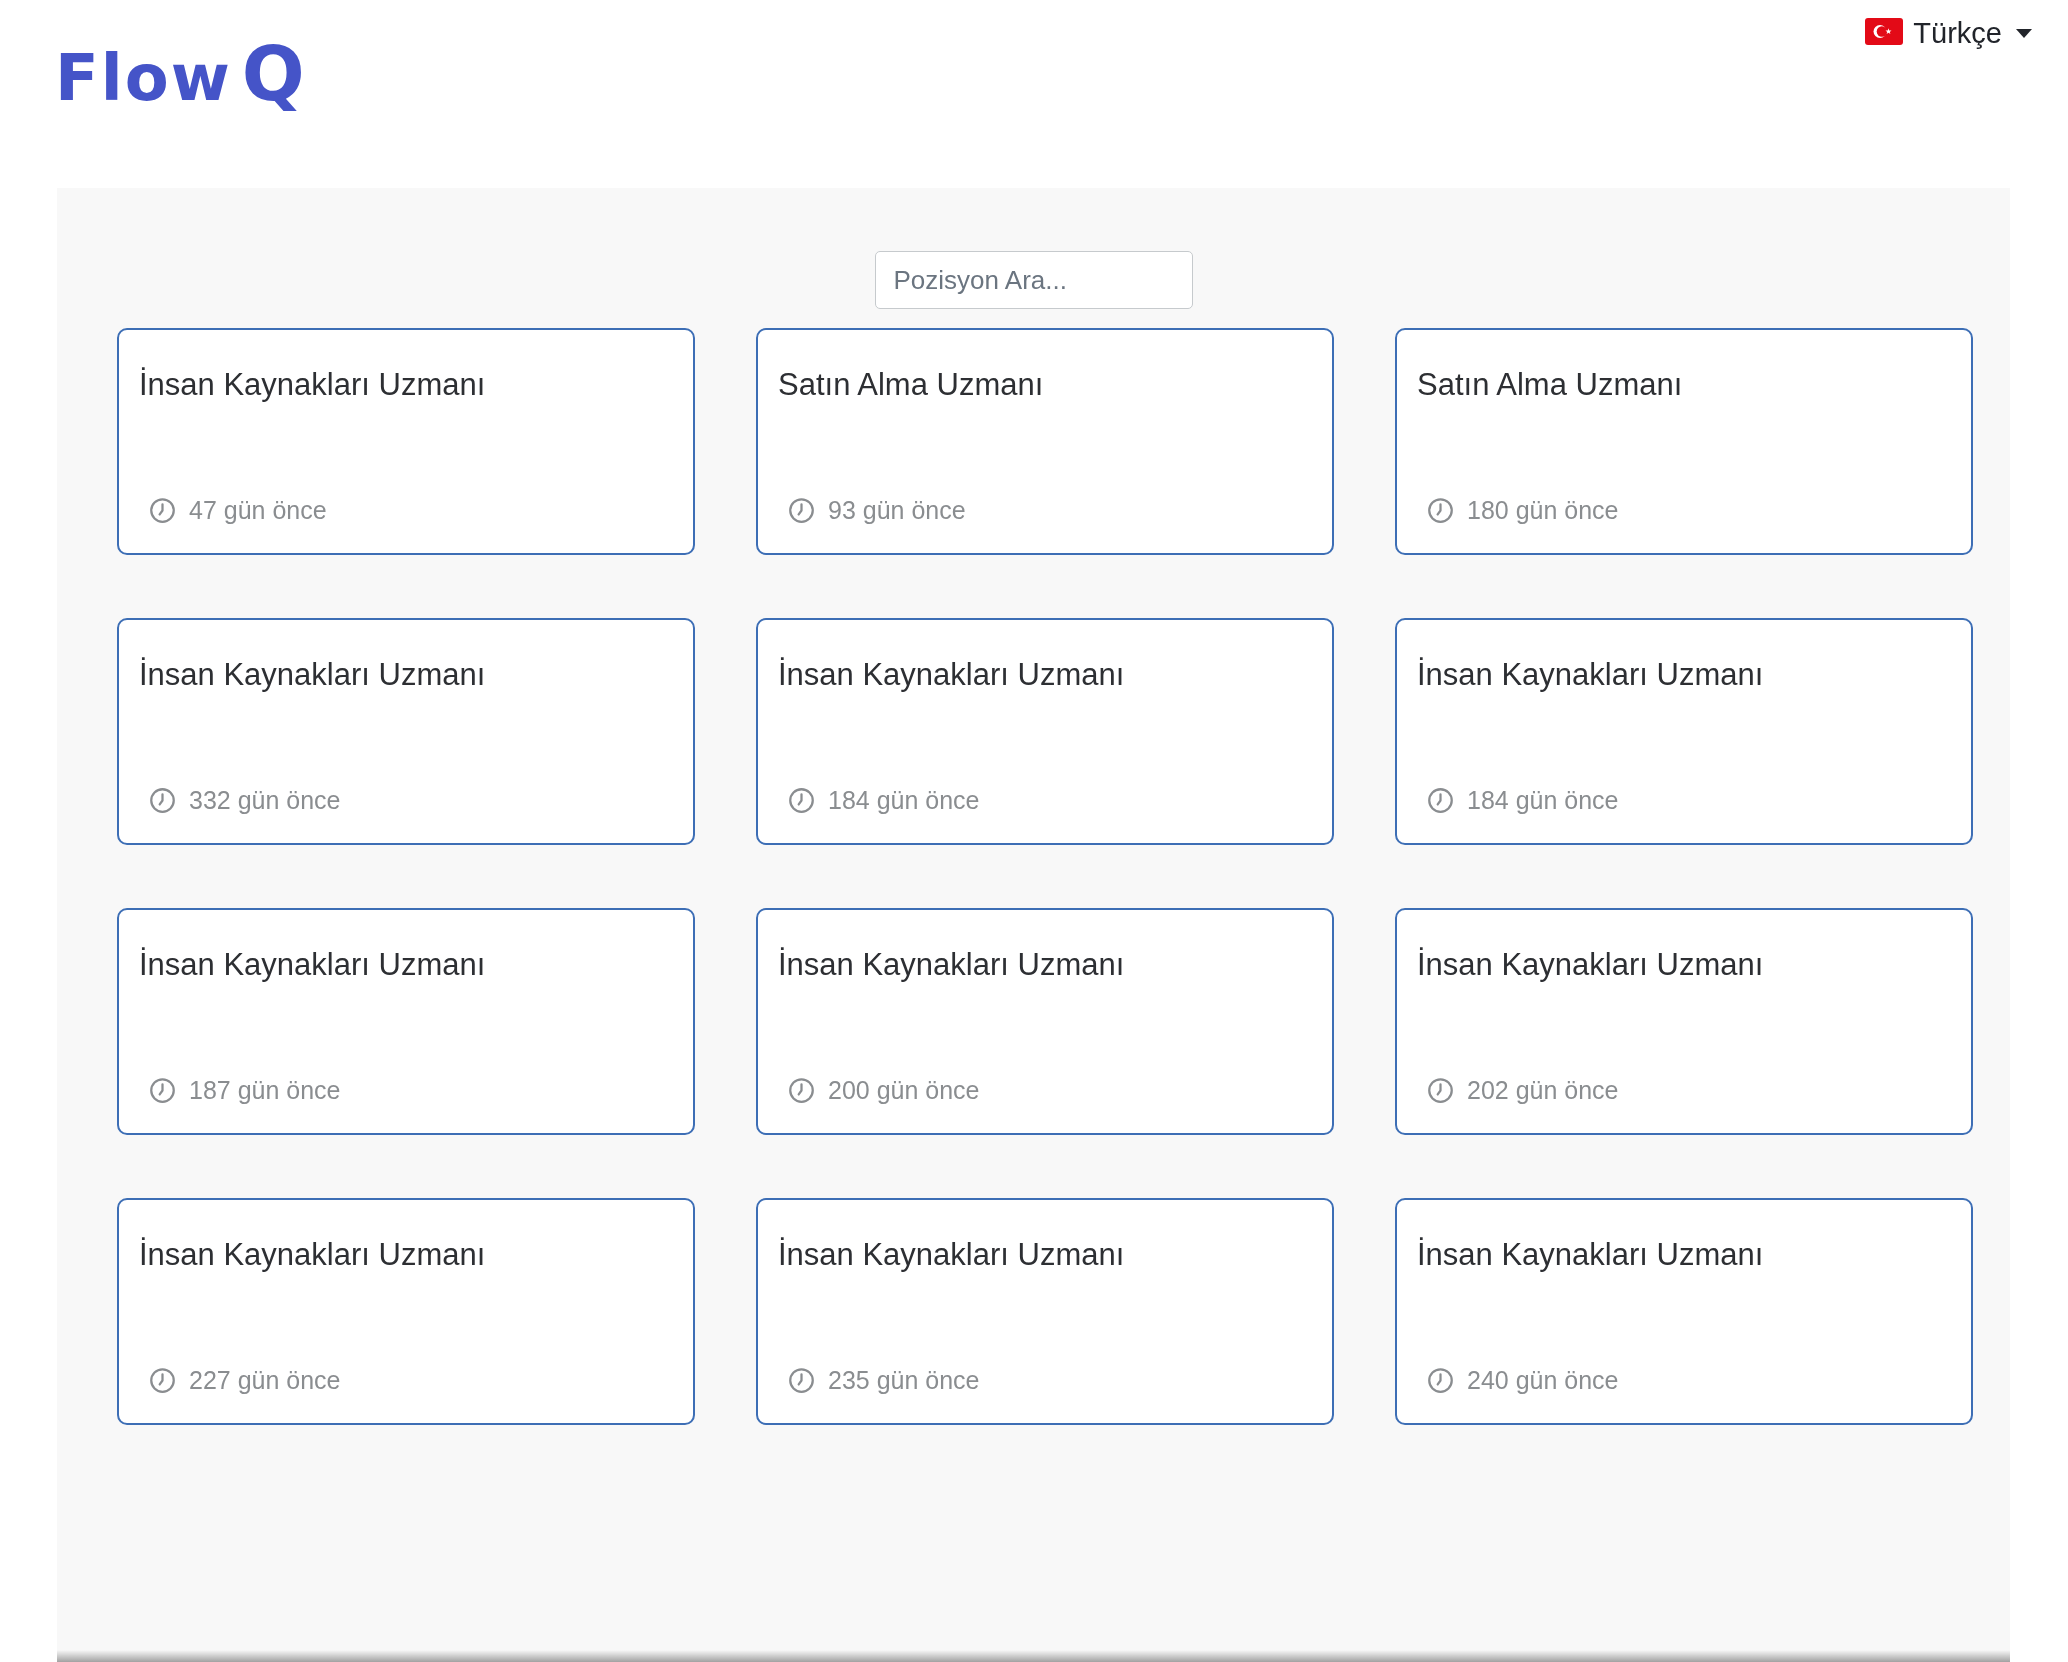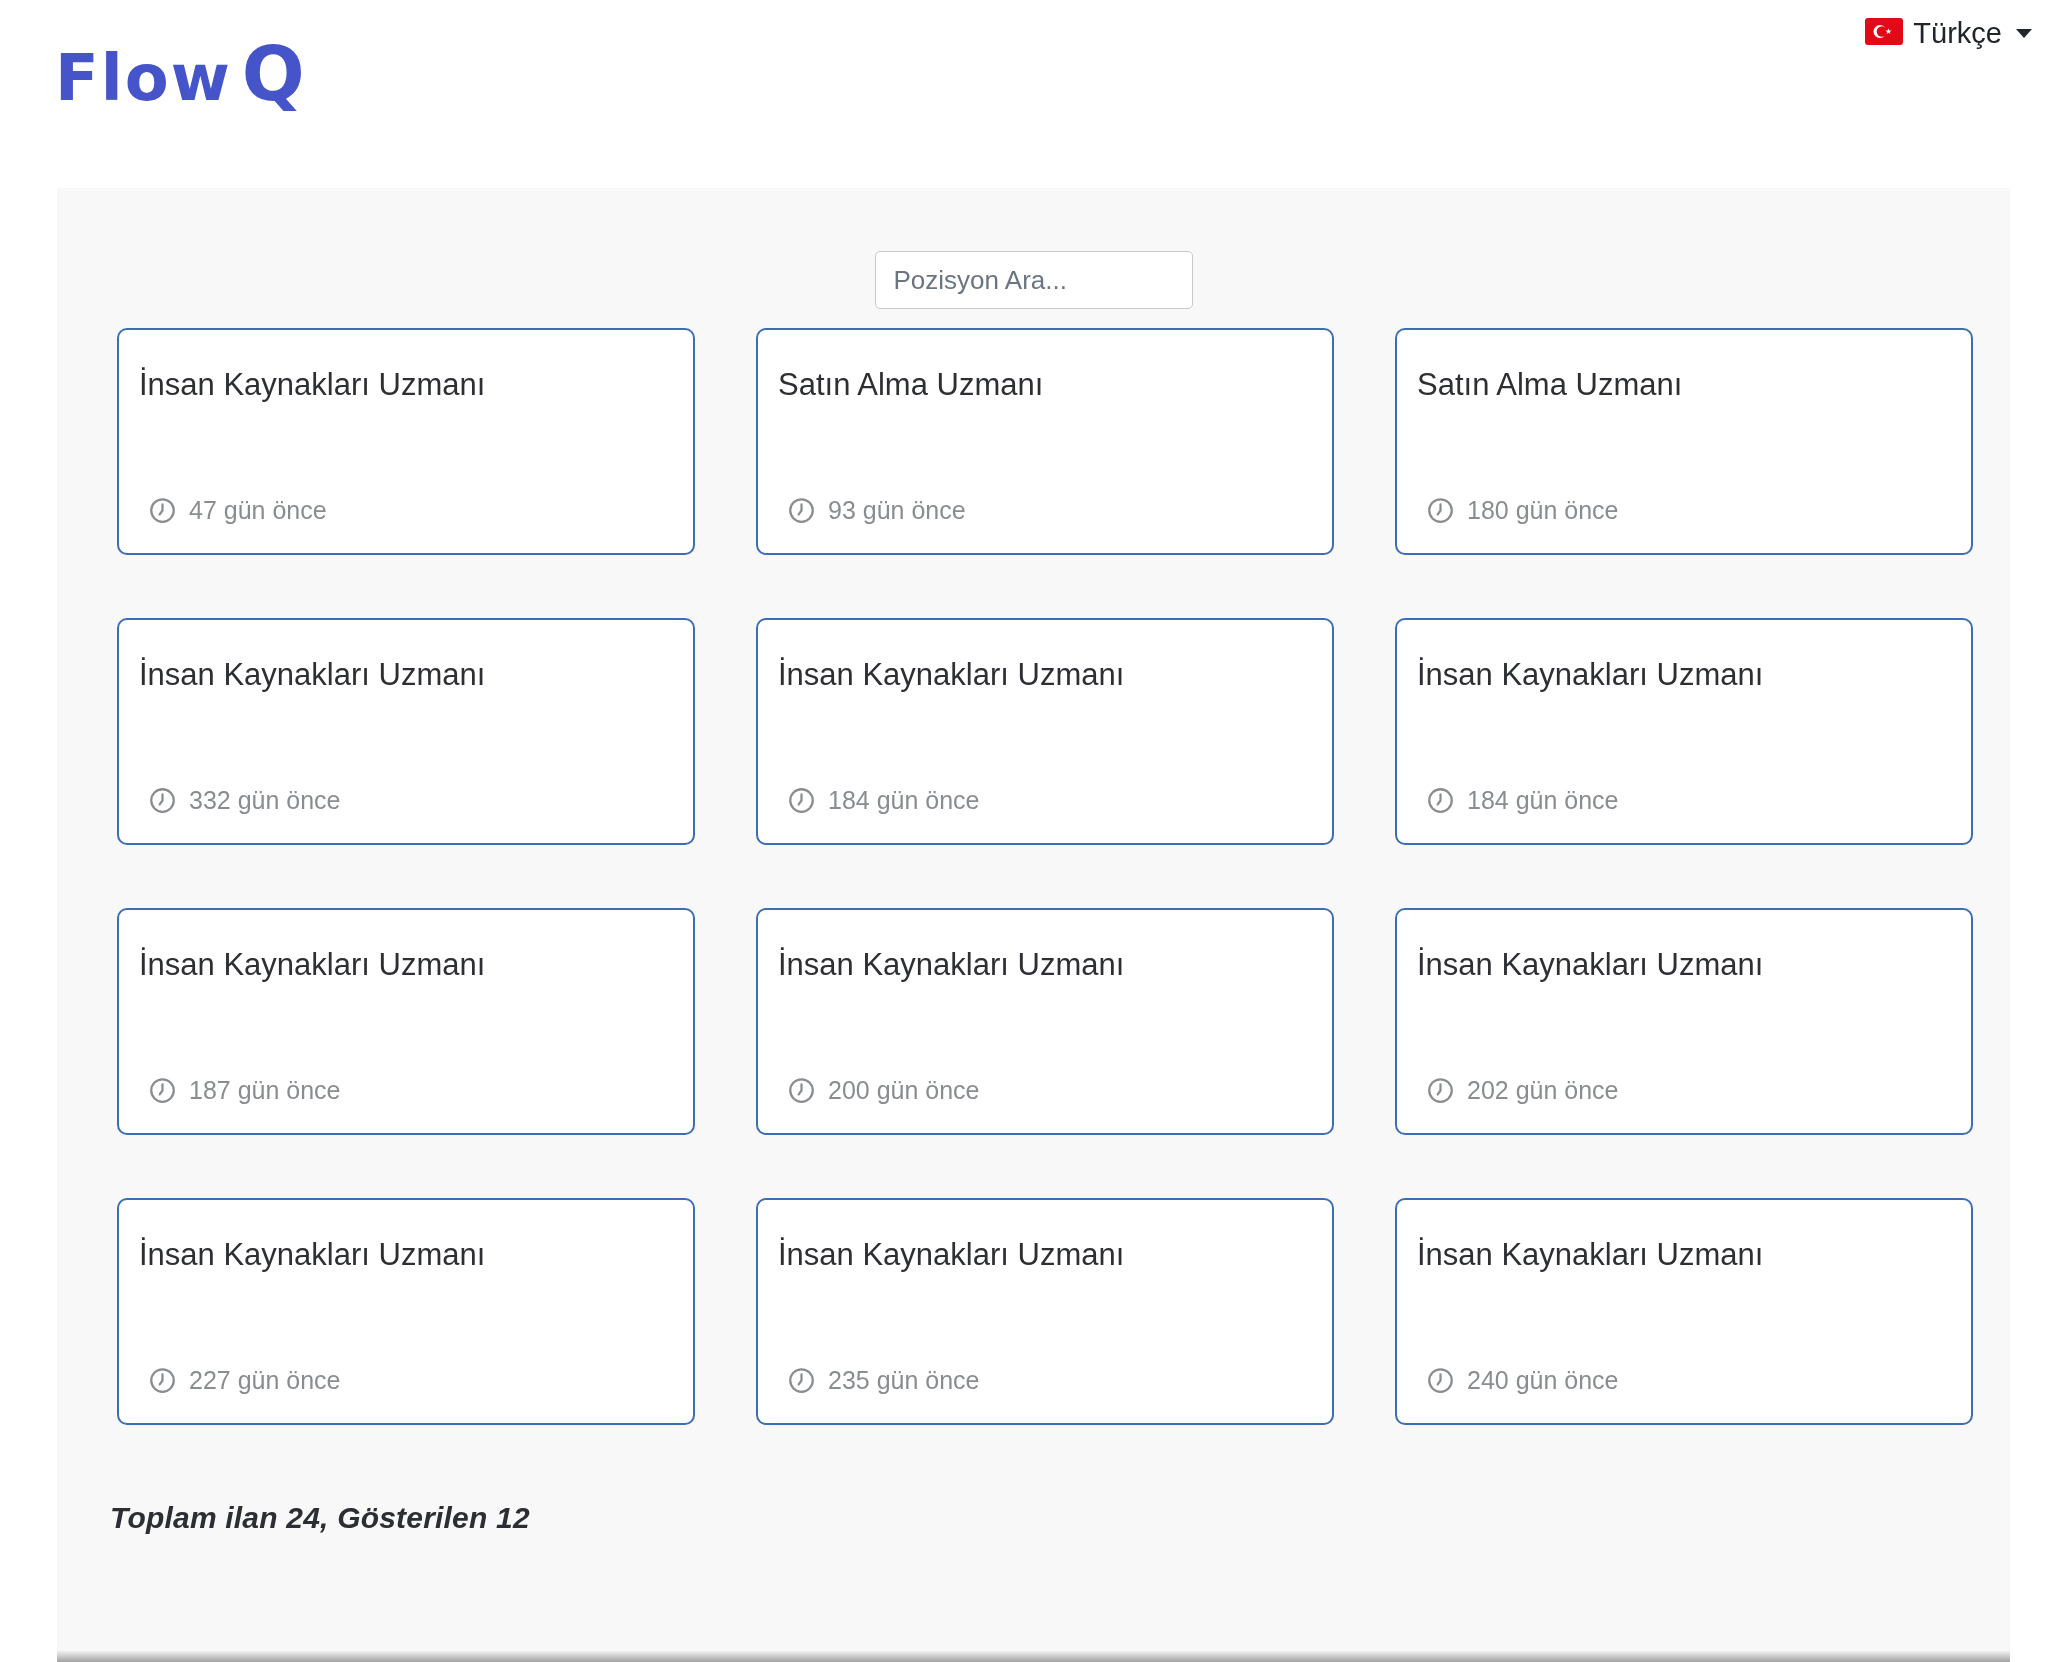--- a/index.html
+++ b/index.html
@@ -305,19 +305,18 @@
           <svg class="clock-icon" width="27" height="27" viewBox="0 0 24 24" fill="none" stroke="#8a8d90" stroke-width="2" stroke-linecap="round" stroke-linejoin="round">
               <circle cx="12" cy="12" r="10"></circle>
               <polyline points="12 6.5 12 12 9.5 15.5"></polyline>
             </svg>
           <span>240 gün önce</span>
         </div>
       </div>
 
     </div>
 
-    <div class="summary">Toplam ilan 24, Gösterilen 12</div>
 
 
     <div class="panel-bottom-shade"></div>
   </div>
 
 </div>
 
 </body></html>

